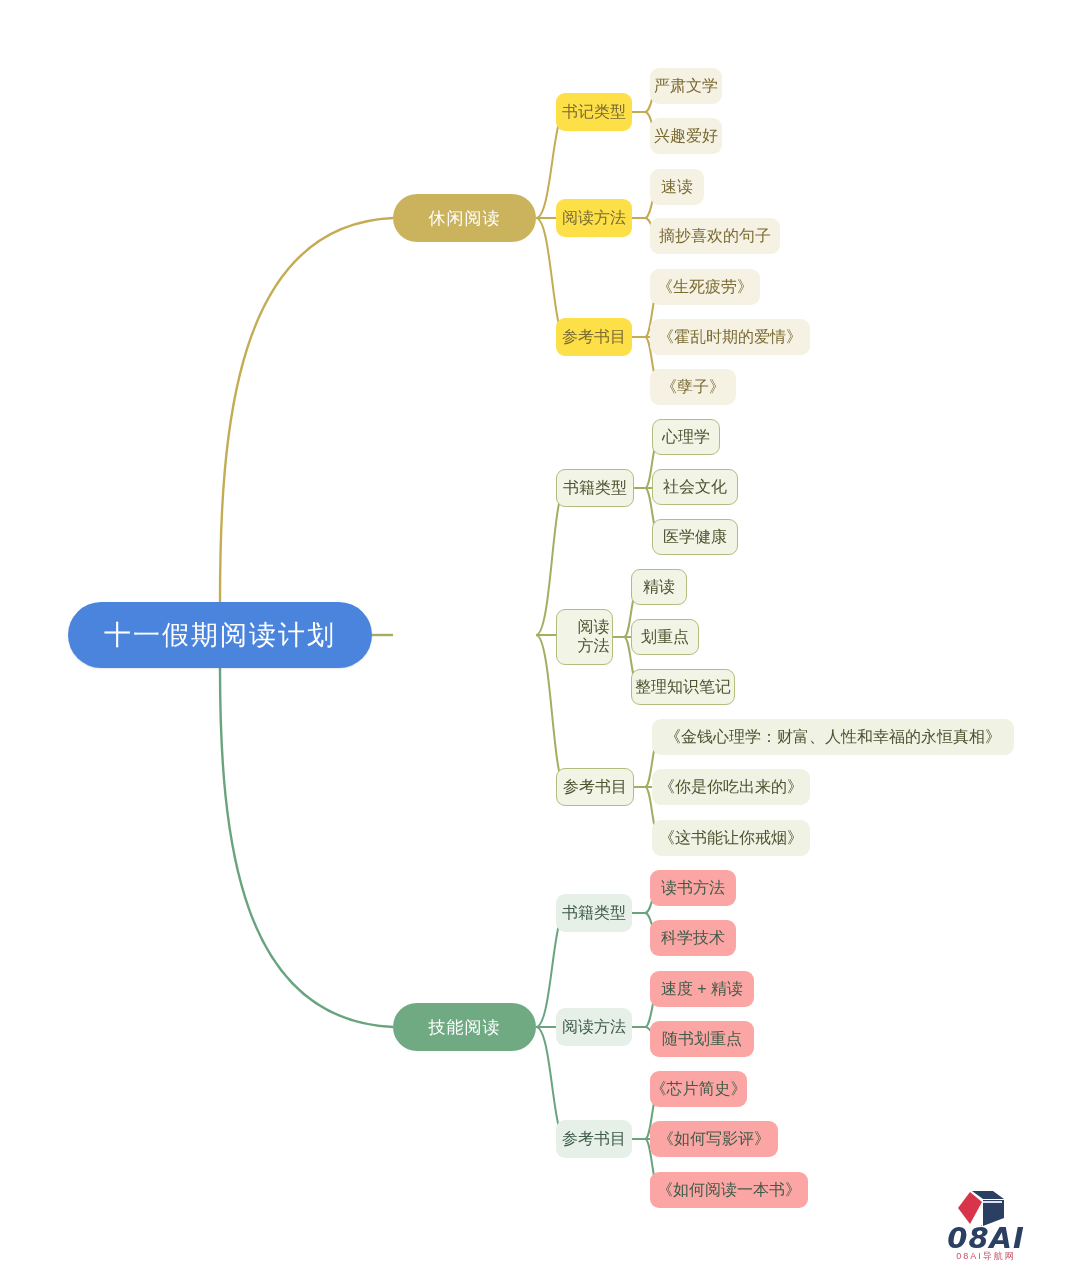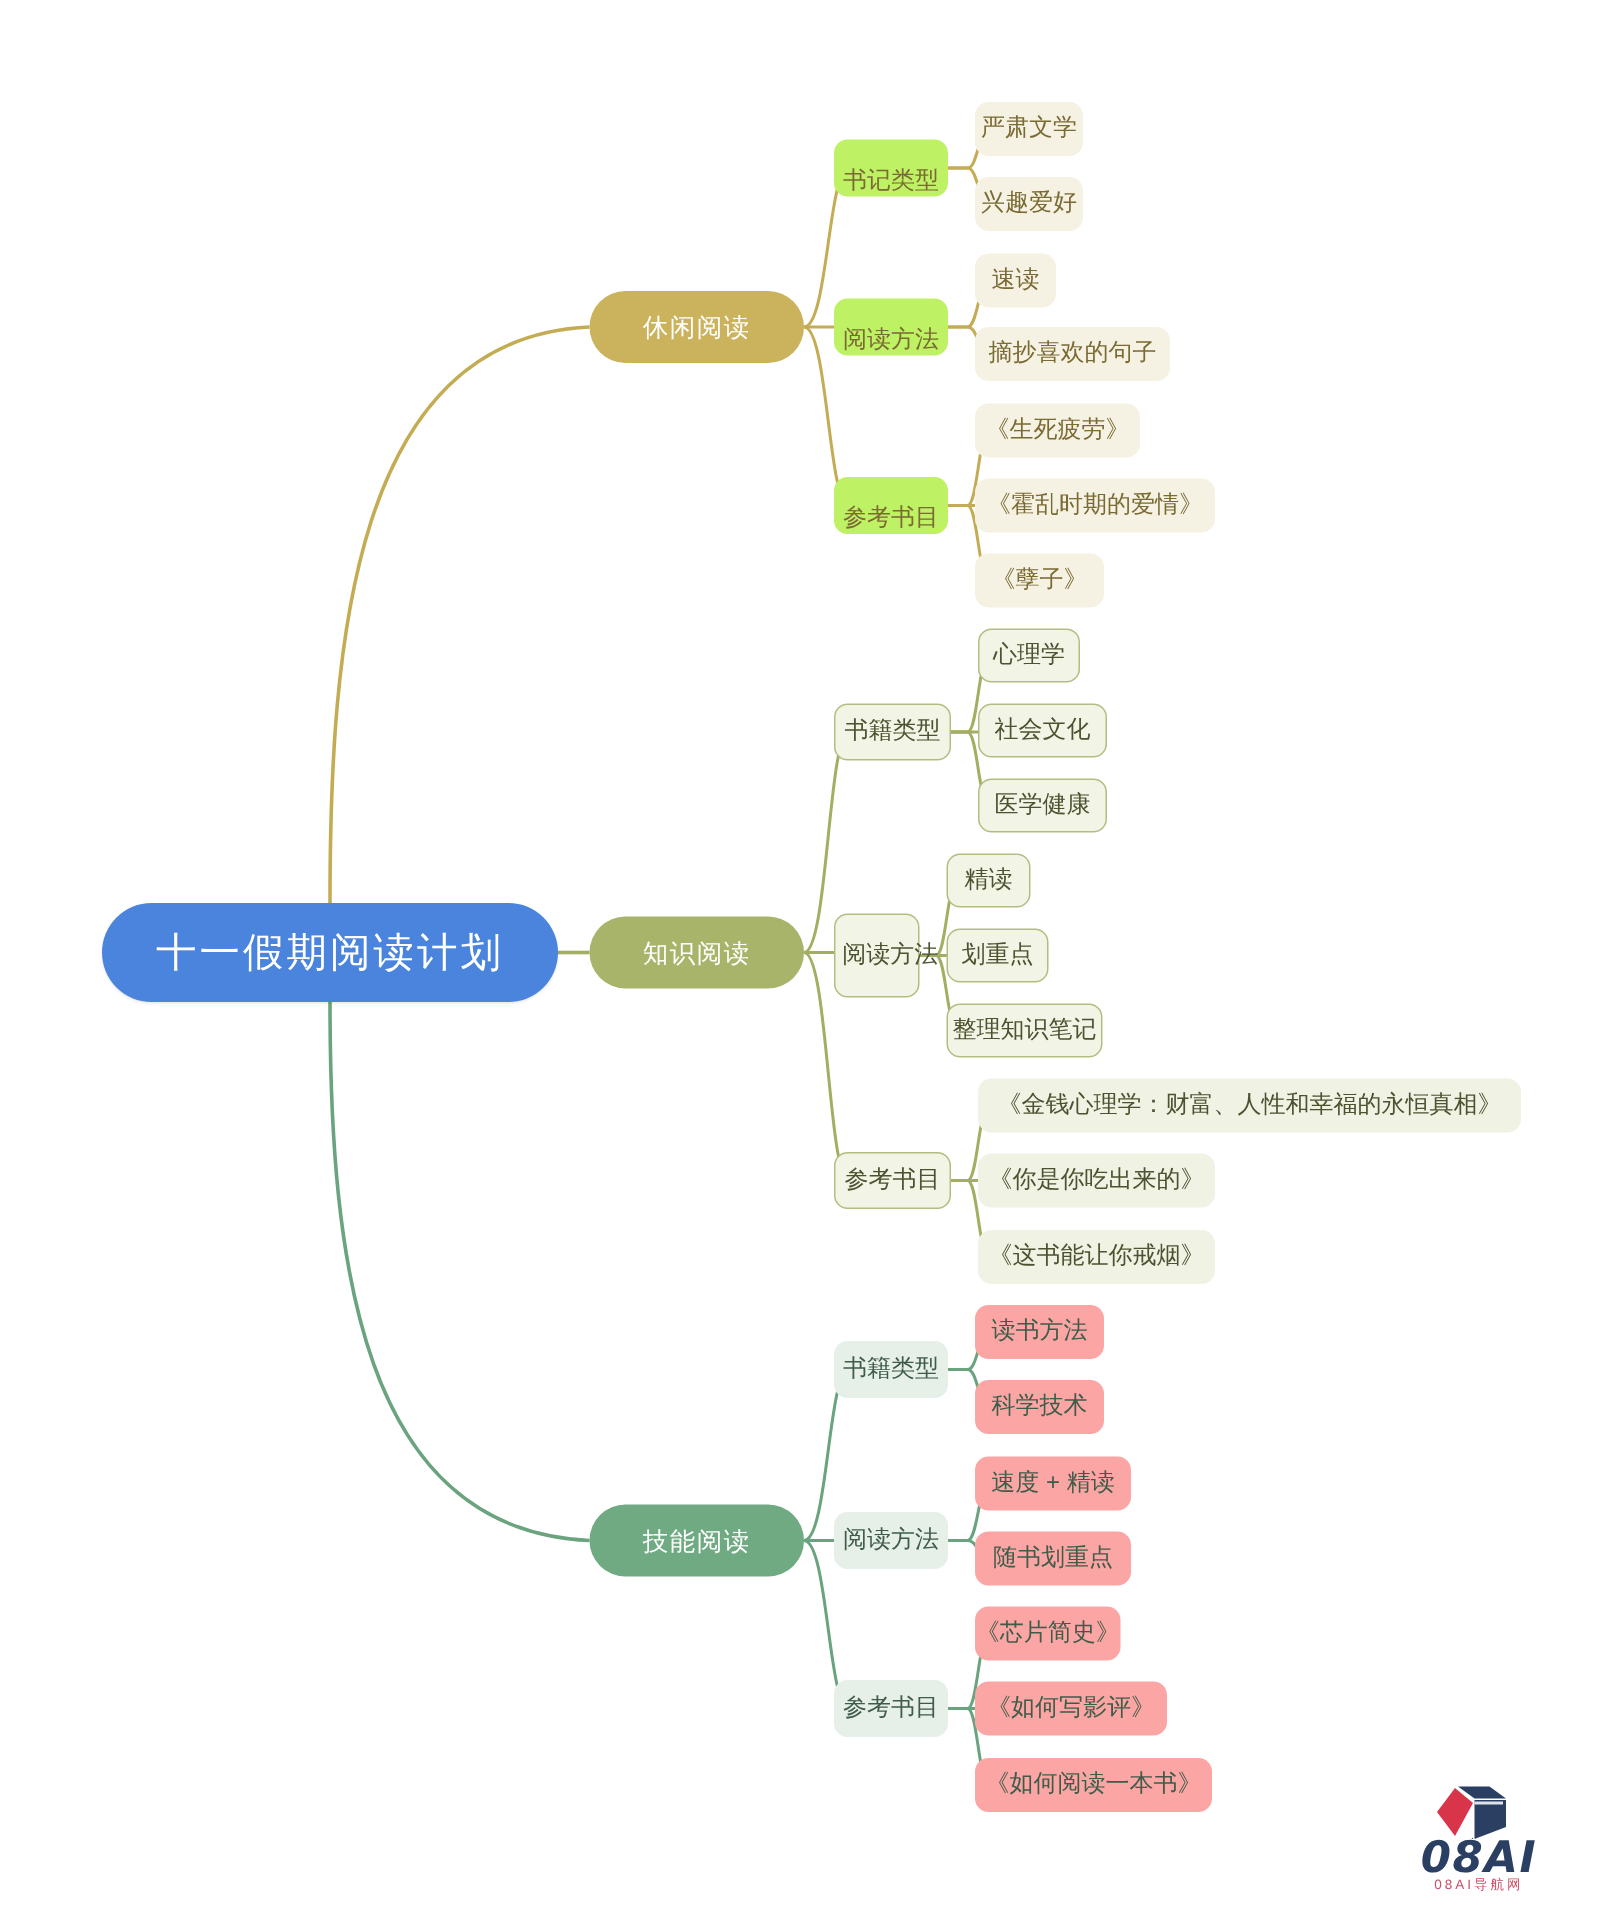--- a/index.html
+++ b/index.html
@@ -25,32 +25,32 @@
   
   .branch{border-radius:24px;color:#ffffff;font-size:17px;letter-spacing:1px;}
   .branch.gold{background:#cbb35e;}
   .branch.olive{background:#a9b46b;}
   .branch.green{background:#6faa83;}
 
   
   .box{border-radius:9px;font-size:16px;padding:0 10px;line-height:1.25;}
 
   
-  .box.g2{background:#bef264;color:#7a6a33;align-items:flex-end;}
+  .box.g2{background:#fde047;color:#7a6a33;}
   .box.g3{background:#f6f2e3;color:#7a6a33;}
 
   
   .box.o2{background:#f2f4e6;color:#4d5230;border:1.6px solid #b3bd80;}
   .box.o3{background:#f2f4e6;color:#4d5230;border:1.6px solid #b3bd80;}
 
   
   .box.n2{background:#e6efe8;color:#3f5c49;}
   .box.n3{background:#fca5a5;color:#3f5c49;}
 
-  .box.twoline{flex-direction:row;line-height:1.18;padding-left:28px;}
+  .box.twoline{flex-direction:column;line-height:1.18;padding-left:28px;}
 
   
   #logo{position:absolute;left:928px;top:1188px;width:116px;height:76px;}
   #logo .mark{position:absolute;left:18px;top:0;width:72px;height:40px;}
   #logo .word{position:absolute;left:0;top:36px;width:116px;text-align:center;
     font-family:"DejaVu Sans",sans-serif;font-weight:bold;font-style:italic;
     font-size:29px;letter-spacing:1px;color:#2b3f63;line-height:1;}
   #logo .sub{position:absolute;left:0;top:64px;width:116px;text-align:center;
     font-size:9px;letter-spacing:2px;color:#c8506a;line-height:1;}
 </style>
@@ -146,23 +146,20 @@
   <div class="node box g3" style="left:650px;top:269px;width:110px;height:36px;">
     <span>《生死疲劳》</span>
   </div>
   <div class="node box g3" style="left:650px;top:319px;width:160px;height:36px;">
     <span>《霍乱时期的爱情》</span>
   </div>
   <div class="node box g3" style="left:650px;top:369px;width:86px;height:36px;">
     <span>《孽子》</span>
   </div>
 
-  <div class="node branch olive" style="left:393px;top:611px;width:143px;height:48px;">
-    <span>知识阅读</span>
-  </div>
 
   <div class="node box o2" style="left:556px;top:469px;width:78px;height:38px;">
     <span>书籍类型</span>
   </div>
   <div class="node box o3" style="left:652px;top:419px;width:68px;height:36px;">
     <span>心理学</span>
   </div>
   <div class="node box o3" style="left:652px;top:469px;width:86px;height:36px;">
     <span>社会文化</span>
   </div>

